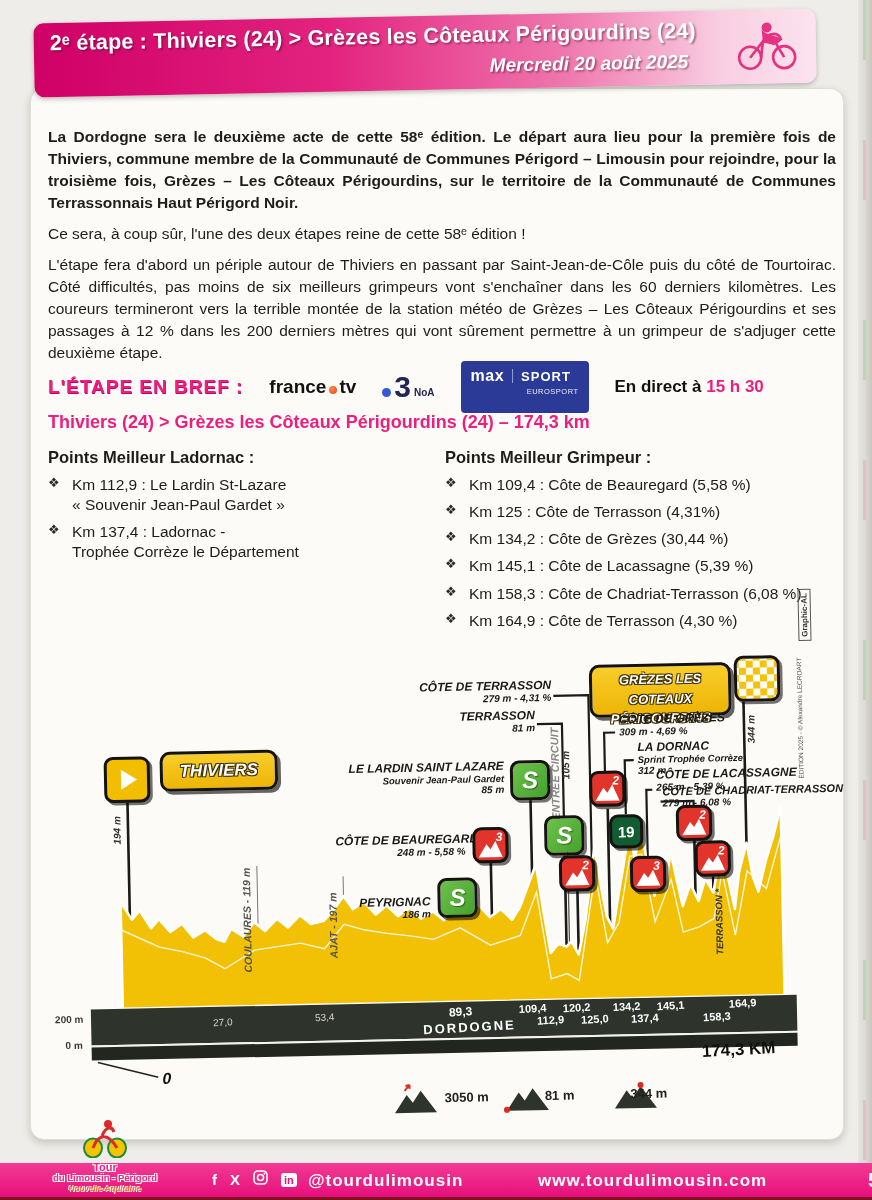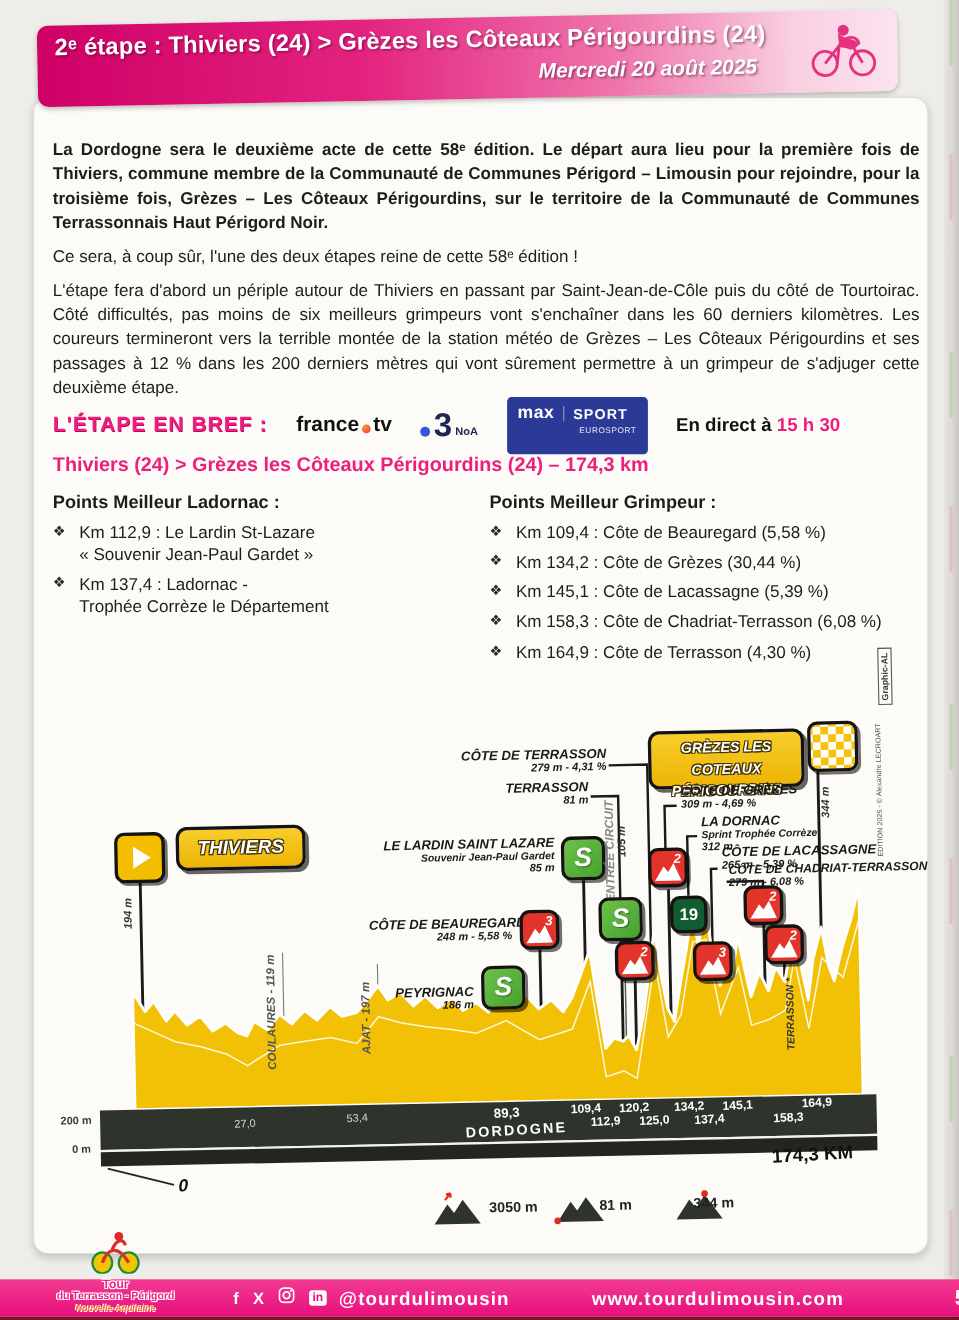--- a/index.html
+++ b/index.html
@@ -157,20 +157,21 @@
       <li>Km 112,9 : Le Lardin St-Lazare
 « Souvenir Jean-Paul Gardet »</li>
       <li>Km 137,4 : Ladornac -
 Trophée Corrèze le Département</li>
     </ul>
   </div>
   <div class="points right">
     <h3>Points Meilleur Grimpeur :</h3>
     <ul>
       <li>Km 109,4 : Côte de Beauregard (5,58 %)</li>
+      <li>Km 125 : Côte de Terrasson (4,31%)</li>
       <li>Km 134,2 : Côte de Grèzes (30,44 %)</li>
       <li>Km 145,1 : Côte de Lacassagne (5,39 %)</li>
       <li>Km 158,3 : Côte de Chadriat-Terrasson (6,08 %)</li>
       <li>Km 164,9 : Côte de Terrasson (4,30 %)</li>
     </ul>
   </div>
 
   <div class="chart">
     <svg class="base" width="800" height="520" viewBox="0 0 800 520">
 
@@ -389,16 +390,16 @@
   <div class="pagenum">57</div>
 
   <div class="logo">
     <svg width="54" height="40" viewBox="0 0 54 40">
       <ellipse cx="15" cy="30" rx="9" ry="9.5" fill="#f5c400" stroke="#1f8a3d" stroke-width="2"></ellipse>
       <ellipse cx="39" cy="30" rx="9" ry="9.5" fill="#f5c400" stroke="#1f8a3d" stroke-width="2"></ellipse>
       <path d="M15,30 C20,16 30,14 39,30 M24,18 C28,8 34,8 36,14" stroke="#d92b2b" stroke-width="3" fill="none"></path>
       <circle cx="30" cy="6" r="4" fill="#d92b2b"></circle>
     </svg>
     <div class="l1">Tour</div>
-    <div class="l2">du Terrasson - Périgord</div>
+    <div class="l2">du Limousin - Périgord</div>
     <div class="l3">Nouvelle-Aquitaine</div>
   </div>
 </div>
 
 </body></html>

